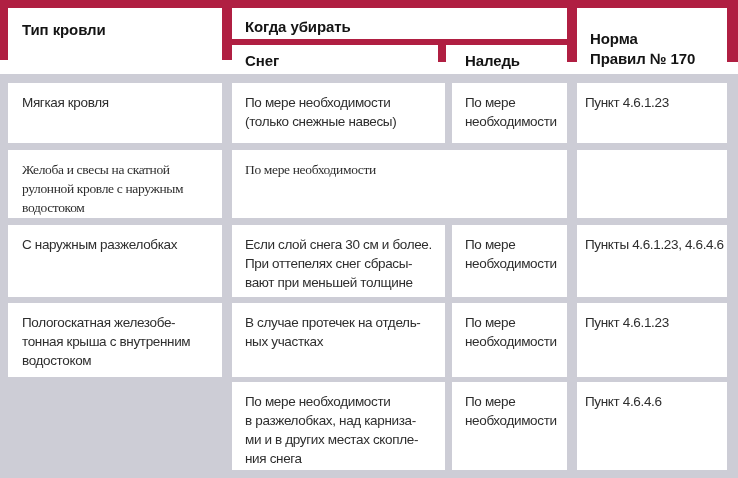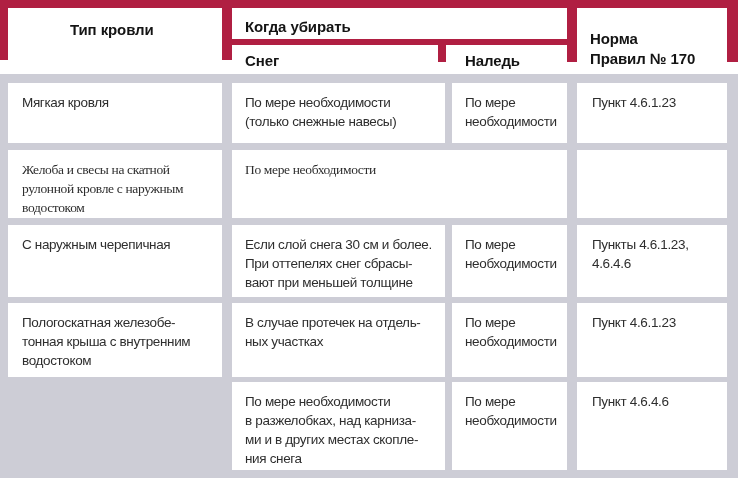--- a/index.html
+++ b/index.html
@@ -24,21 +24,21 @@
   .hcell{
     position:absolute;
     color:#141414;
     font-weight:700;
     font-size:15px;
     letter-spacing:-0.1px;
     line-height:20px;
     white-space:pre-line;
     box-sizing:border-box;
   }
-  .h-type{left:8px;top:8px;width:214px;height:56px;padding:12px 0 0 14px;margin-left:48px;}
+  .h-type{left:8px;top:8px;width:214px;height:56px;padding:12px 0 0 14px;}
   .h-when{left:232px;top:8px;width:335px;height:17px;padding:9px 0 0 13px;}
   .h-snow{left:232px;top:45px;width:206px;height:29px;padding:6px 0 12px 13px;}
   .h-ice{left:452px;top:45px;width:115px;height:29px;padding:6px 0 0 13px;}
   .h-norm{left:577px;top:8px;width:150px;height:66px;padding:21px 0 0 13px;}
 
   
   .cell{
     position:absolute;
     background:#ffffff;
     box-sizing:border-box;
@@ -46,21 +46,21 @@
     font-size:13.5px;
     letter-spacing:-0.35px;
     line-height:19px;
     white-space:pre-line;
     padding:10px 5px 0 14px;
   }
   .c1{left:8px;width:214px;}
   .c2{left:232px;width:213px;padding-left:13px;}
   .c3{left:452px;width:115px;padding-left:13px;}
   .c23{left:232px;width:335px;padding-left:13px;}
-  .c4{left:577px;width:150px;padding-left:15px;padding-right:2px;}
+  .c4{left:577px;width:150px;padding-left:8px;padding-right:2px;}
   .r1{top:83px;height:60px;}
   .r2{top:150px;height:68px;font-family:Liberation Serif, serif;}
   .r3{top:225px;height:72px;}
   .r4{top:303px;height:74px;}
   .r5{top:382px;height:88px;}
 </style>
 </head>
 <body>
 
 <div class="page">
@@ -88,21 +88,21 @@
   <div class="cell r1 c3">По мере
 необходимости</div>
   <div class="cell r1 c4">Пункт 4.6.1.23</div>
 
   <div class="cell r2 c1">Желоба и свесы на скатной
 рулонной кровле с наружным
 водостоком</div>
   <div class="cell r2 c23">По мере необходимости</div>
   <div class="cell r2 c4"></div>
 
-  <div class="cell r3 c1">С наружным черепичная</div>
+  <div class="cell r3 c1">С наружным разжелобках</div>
   <div class="cell r3 c2">Если слой снега 30 см и более.
 При оттепелях снег сбрасы-
 вают при меньшей толщине</div>
   <div class="cell r3 c3">По мере
 необходимости</div>
   <div class="cell r3 c4">Пункты 4.6.1.23, 4.6.4.6</div>
 
   <div class="cell r4 c1">Пологоскатная железобе-
 тонная крыша с внутренним
 водостоком</div>

